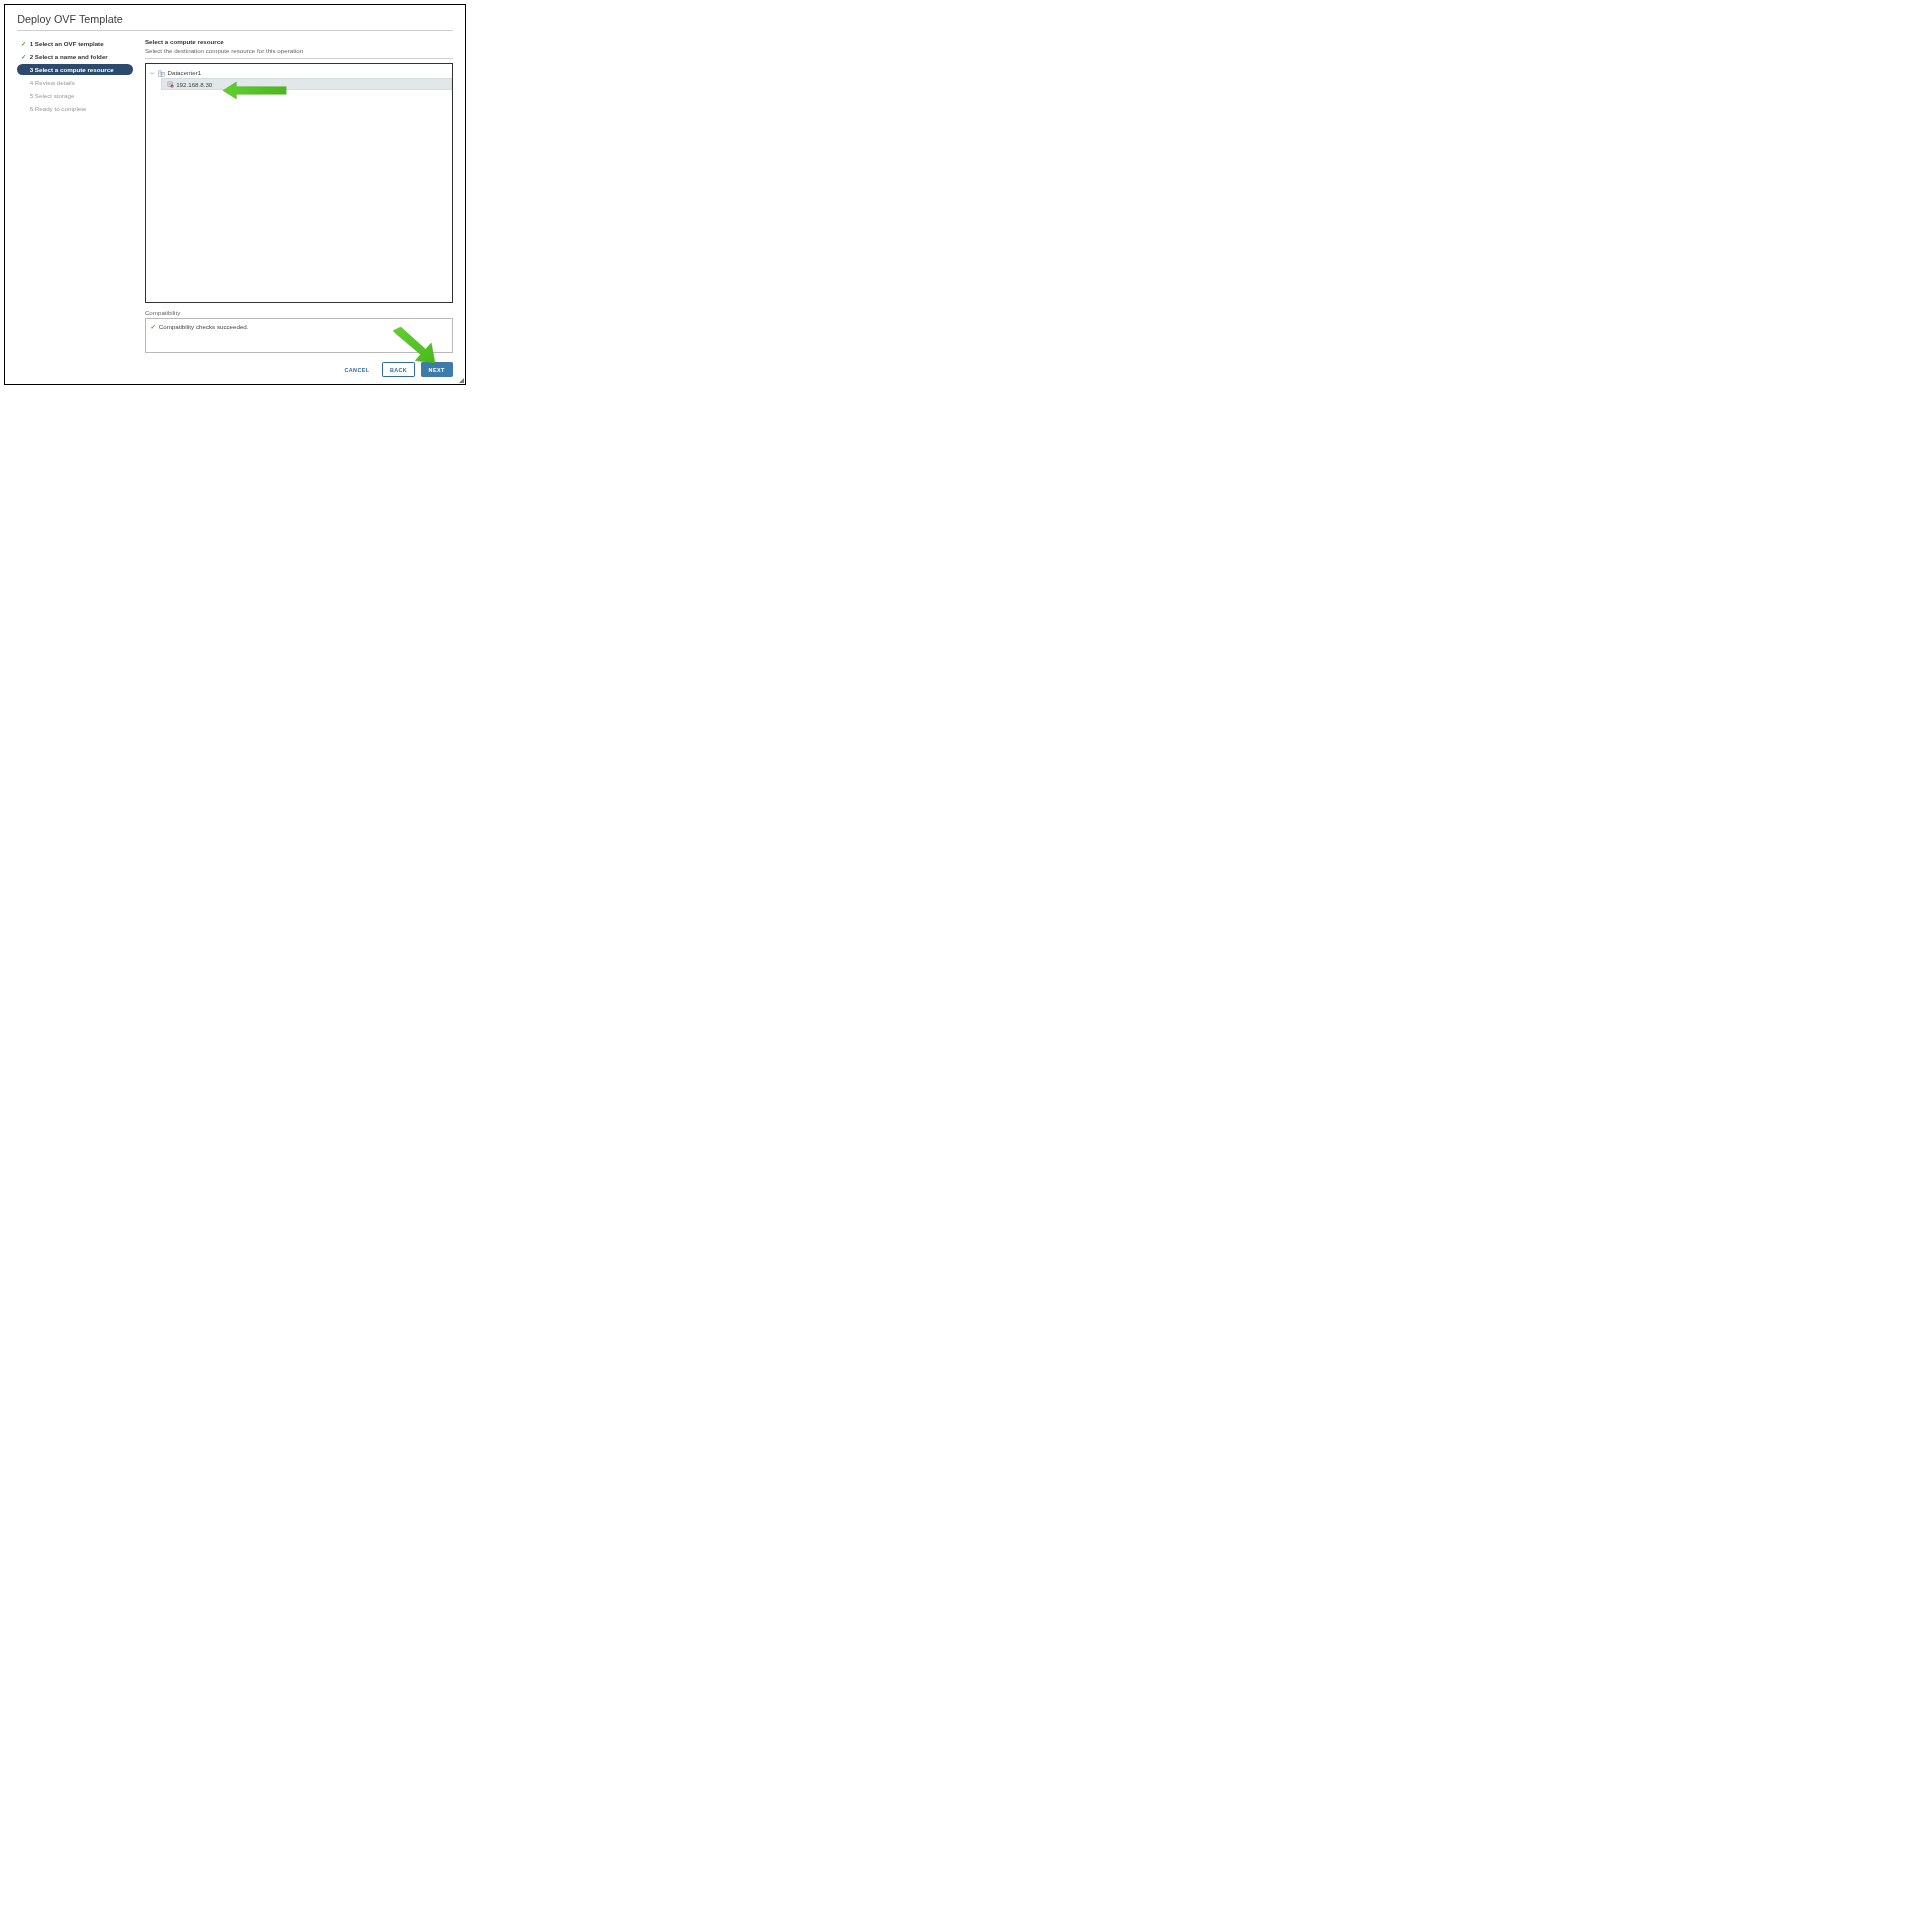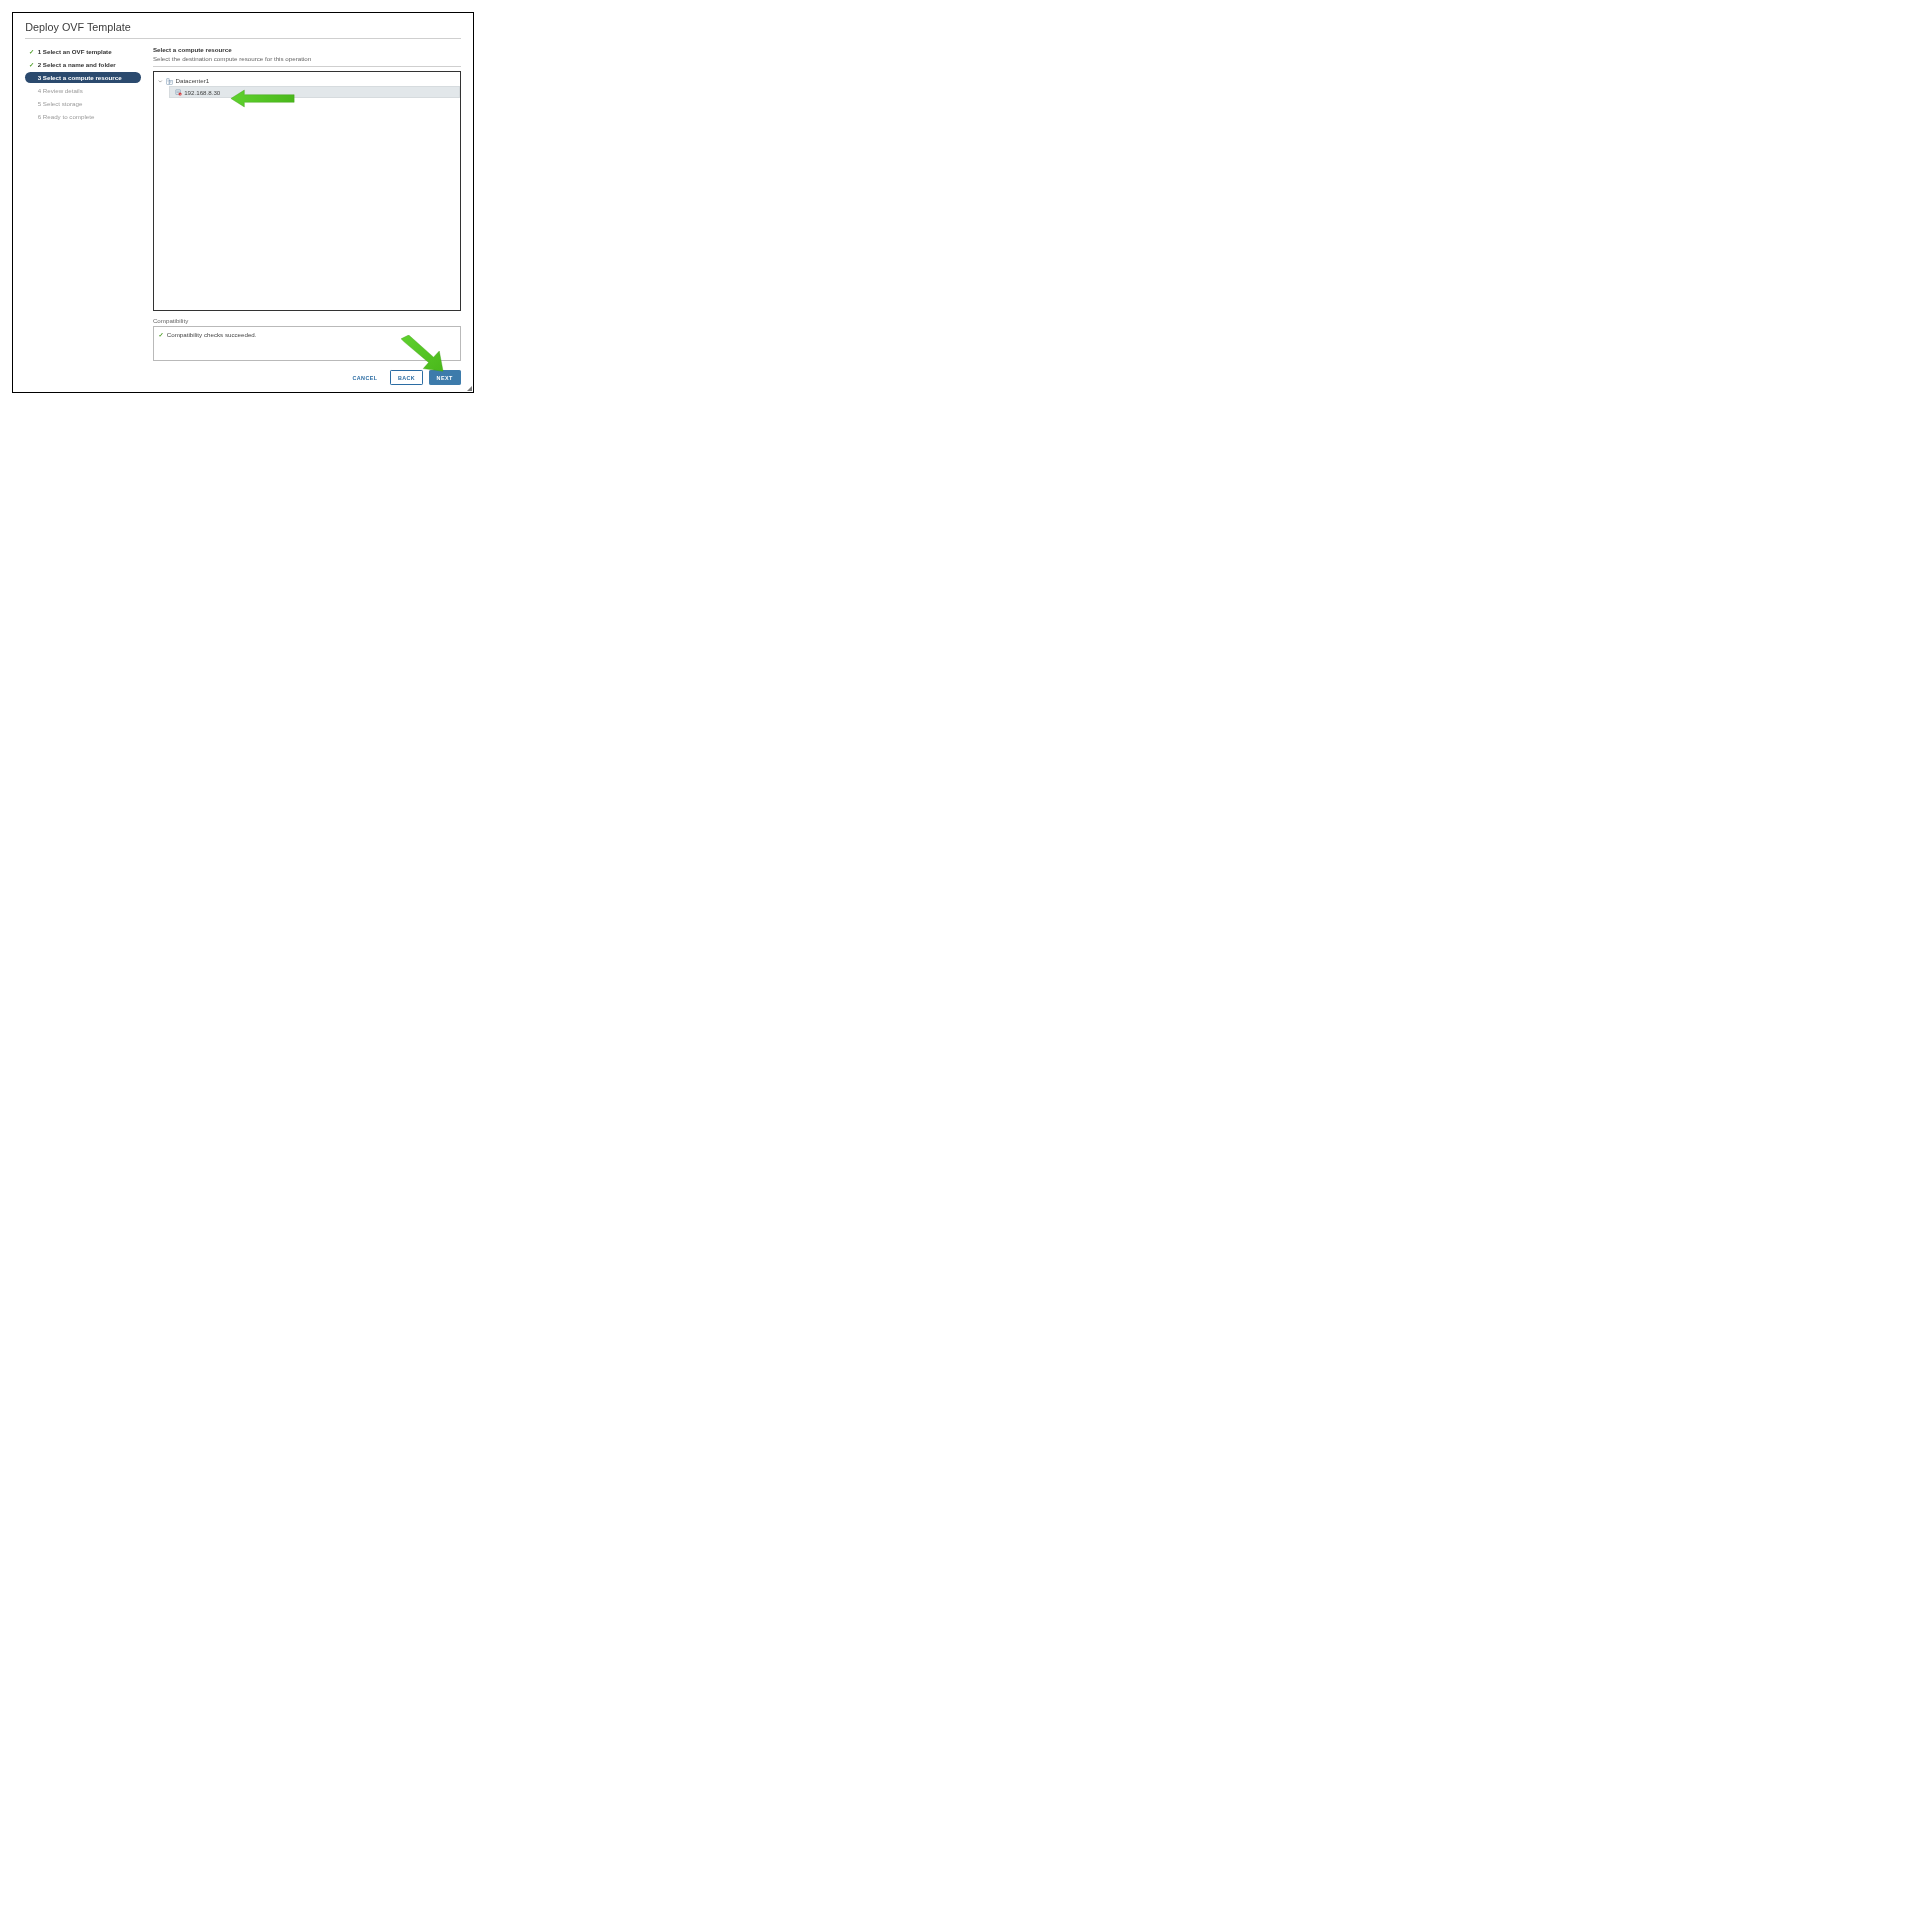--- a/index.html
+++ b/index.html
@@ -6,21 +6,21 @@
   body {
     font-family: "Segoe UI", "Helvetica Neue", Arial, sans-serif;
     background: #fff;
     color: #333;
     font-size: 5.8px;
   }
   .dialog {
     border: 0.8px solid #000;
     width: 462px;
     height: 381px;
-    margin: 12px;
+    margin: 4px;
     padding: 7.7px 12.3px 7px 12.3px;
     position: relative;
     display: flex;
     flex-direction: column;
   }
   .dialog-title {
     font-size: 10.8px;
     font-weight: 400;
     color: #3b3b3b;
     padding-bottom: 5.4px;

